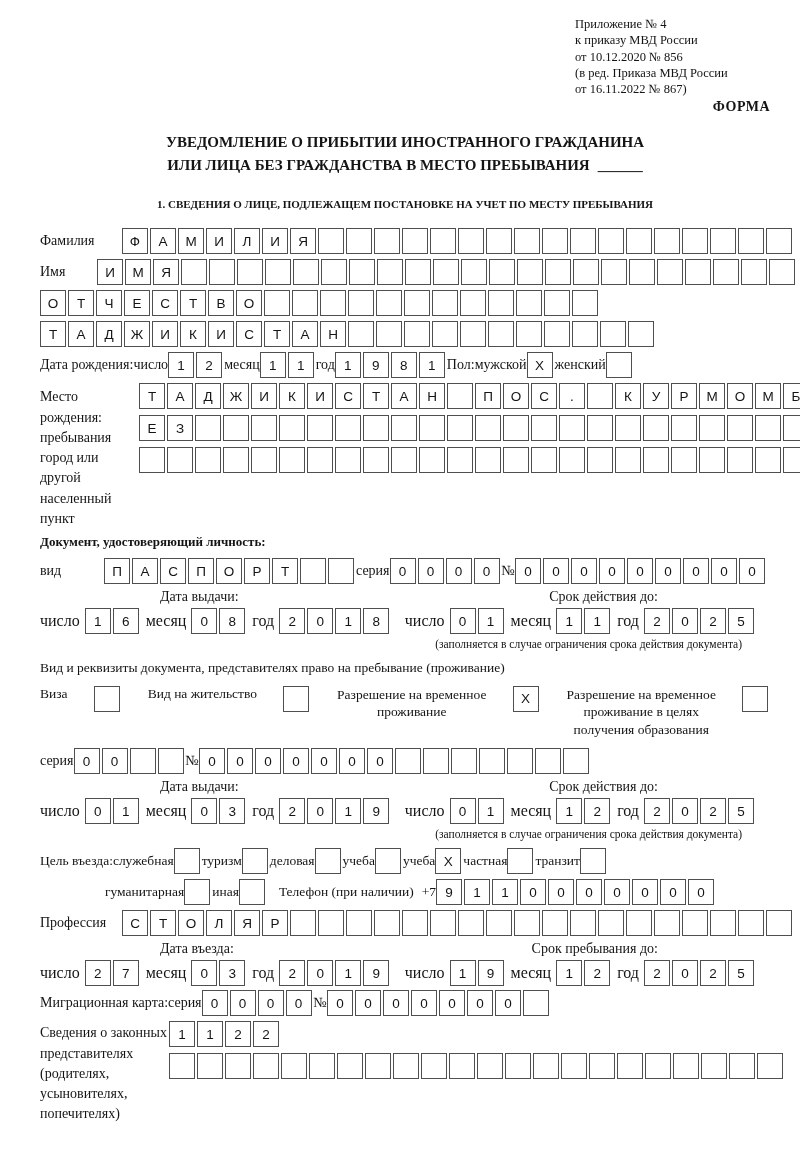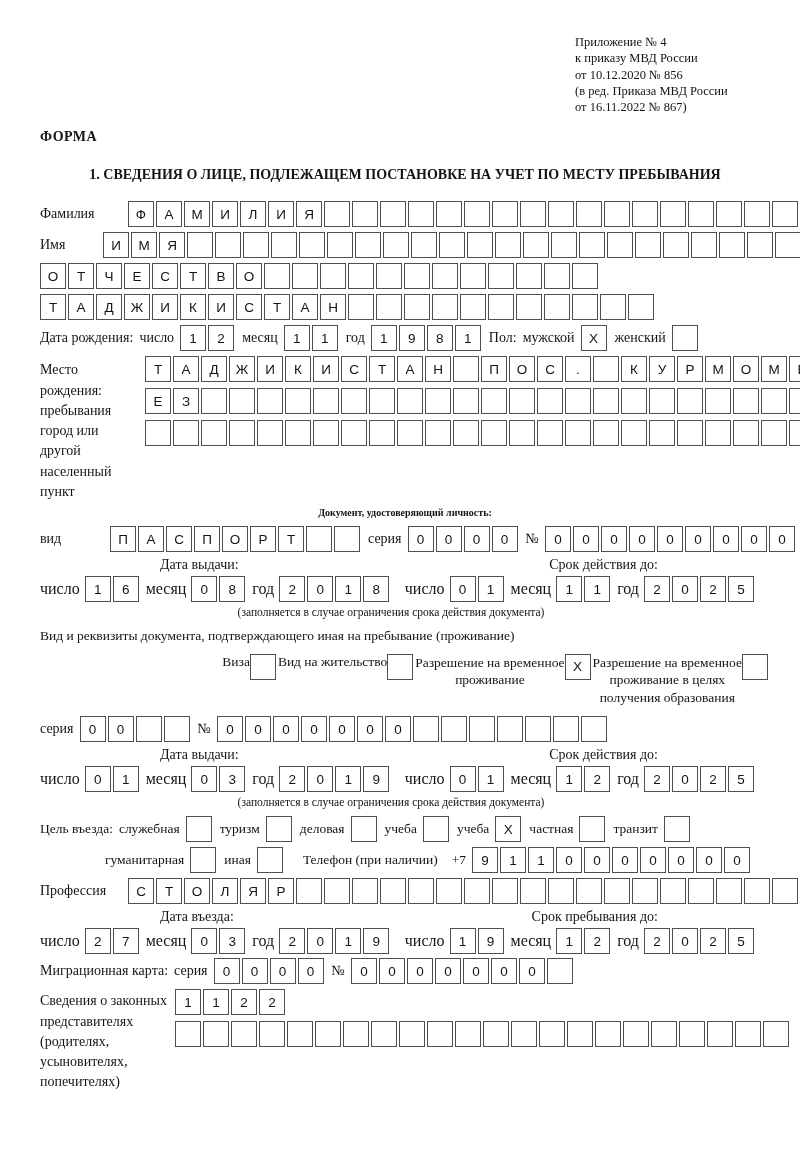--- a/index.html
+++ b/index.html
@@ -1,59 +1,59 @@
 <!DOCTYPE html>
 <html><head>
 <meta charset="utf-8">
 <style>
   html,body{margin:0;padding:0;background:#fff}
   .page{
     width:800px;height:1163px;overflow:hidden;background:#fff;color:#141414;
     font-family:"Liberation Serif","DejaVu Serif",serif;
-    padding:34px 30px 0 40px;box-sizing:border-box;position:relative;
+    padding:16px 30px 0 40px;box-sizing:border-box;position:relative;
   }
   
   .appendix{margin-left:auto;width:195px;font-size:12.5px;line-height:1.3}
   .gap-before{}
-  .forma{font-weight:bold;font-size:14px;margin-top:14px;letter-spacing:.5px}
+  .forma{font-weight:bold;font-size:14px;text-align:right;margin-top:2px;letter-spacing:.5px}
   .title{font-weight:bold;font-size:15px;text-align:center;margin-top:16px;line-height:1.5}
   .title-blank{margin-left:8px}
-  .section-heading{font-weight:bold;font-size:14px;text-align:center;margin-top:22px;margin-bottom:18px}
+  .section-heading{font-weight:bold;font-size:11px;text-align:center;margin-top:22px;margin-bottom:18px}
   
-  .frow{display:flex;align-items:center;gap:6px;margin-bottom:5px;font-size:14px;flex-wrap:nowrap}
+  .frow{display:flex;align-items:center;gap:0;margin-bottom:5px;font-size:14px;flex-wrap:nowrap}
   .frow.top{align-items:flex-start}
   .lbl,.dlbl,.plbl{flex:0 0 auto;white-space:nowrap}
   .lbl2{flex:0 0 auto;line-height:1.35;padding-top:3px}
   .cells{display:inline-flex;flex:0 0 auto}
   .cell{
     width:24px;height:24px;border:1px solid #4f4f4f;margin-right:2px;background:#fff;
     display:flex;align-items:center;justify-content:center;flex:0 0 auto;
     font-family:"Liberation Sans","DejaVu Sans",sans-serif;font-size:13.5px;
   }
   
   .w-lastname{flex:0 0 82px}
   .w-firstname{flex:0 0 57px}
   .w-patronymic{flex:0 0 169px}
   .w-citizenship{flex:0 0 139px}
   .w-vid{flex:0 0 64px}
   .w-bplabels{flex:0 0 99px;line-height:1.45;padding-top:4px}
   .w-replabels{flex:0 0 129px;line-height:1.45;padding-top:2px}
   .stack{display:flex;flex-direction:column;gap:6px}
   
-  .doc-heading{font-weight:bold;font-size:10px;text-align:center;margin:4px 0 8px}
+  .doc-heading{font-weight:bold;font-size:13px;text-align:left;margin:4px 0 8px}
   
   .dates-header{display:flex;font-size:14px;margin-bottom:3px}
   .dh-left{margin-left:120px}
   .dh-right{margin-left:auto;margin-right:112px}
   .dates-row{display:flex;justify-content:space-between;align-items:center;margin-bottom:4px;padding-right:14px}
   .dategrp{display:flex;align-items:center;gap:5px}
-  .note{font-size:11.5px;text-align:center;padding-right:28px;margin-bottom:8px}
+  .note{font-size:11.5px;text-align:right;padding-right:28px;margin-bottom:8px}
   
   .intro{font-size:13.5px;line-height:1.5;margin-bottom:2px}
-  .permit-row{display:flex;justify-content:flex-end;align-items:flex-start;font-size:13.5px;margin:7px 0 10px}
+  .permit-row{display:flex;justify-content:space-between;align-items:flex-start;font-size:13.5px;margin:7px 0 10px}
   .plbl-multi{text-align:center;line-height:1.3;flex:0 0 auto}
   
   .purpose{justify-content:flex-start;font-size:13.5px}
   .indent{margin-left:65px;font-size:13.5px}
   .ml12{margin-left:12px}
   .ml8{margin-left:8px}
 </style>
 </head>
 <body>
 
@@ -62,20 +62,26 @@
   <div class="appendix">
     <div>Приложение № 4</div>
     <div>к приказу МВД России</div>
     <div>от 10.12.2020 № 856</div>
     <div class="gap-before">(в ред. Приказа МВД России</div>
     <div>от 16.11.2022 № 867)</div>
   </div>
 
   <div class="forma">ФОРМА</div>
 
+  <div class="title">
+    <div>УВЕДОМЛЕНИЕ О ПРИБЫТИИ ИНОСТРАННОГО ГРАЖДАНИНА</div>
+    <div>
+      <span>ИЛИ ЛИЦА БЕЗ ГРАЖДАНСТВА В МЕСТО ПРЕБЫВАНИЯ</span><span class="title-blank">______</span>
+    </div>
+  </div>
 
   <div class="section-heading">1. СВЕДЕНИЯ О ЛИЦЕ, ПОДЛЕЖАЩЕМ ПОСТАНОВКЕ НА УЧЕТ ПО МЕСТУ ПРЕБЫВАНИЯ</div>
 
   <div class="frow">
     <span class="lbl w-lastname">Фамилия</span>
     <span class="cells">
         <span class="cell">Ф</span>
         <span class="cell">А</span>
         <span class="cell">М</span>
         <span class="cell">И</span>
@@ -379,21 +385,21 @@
       <span class="cells">
           <span class="cell">2</span>
           <span class="cell">0</span>
           <span class="cell">2</span>
           <span class="cell">5</span>
         </span>
     </span>
   </div>
   <div class="note">(заполняется в случае ограничения срока действия документа)</div>
 
-  <div class="intro">Вид и реквизиты документа, подтверждающего иная на пребывание (проживание)</div>
+  <div class="intro">Вид и реквизиты документа, представителях право на пребывание (проживание)</div>
 
   <div class="permit-row">
     <span class="plbl">Виза</span>
     <span class="cells">
         <span class="cell"></span>
       </span>
     <span class="plbl">Вид на жительство</span>
     <span class="cells">
         <span class="cell"></span>
       </span>

